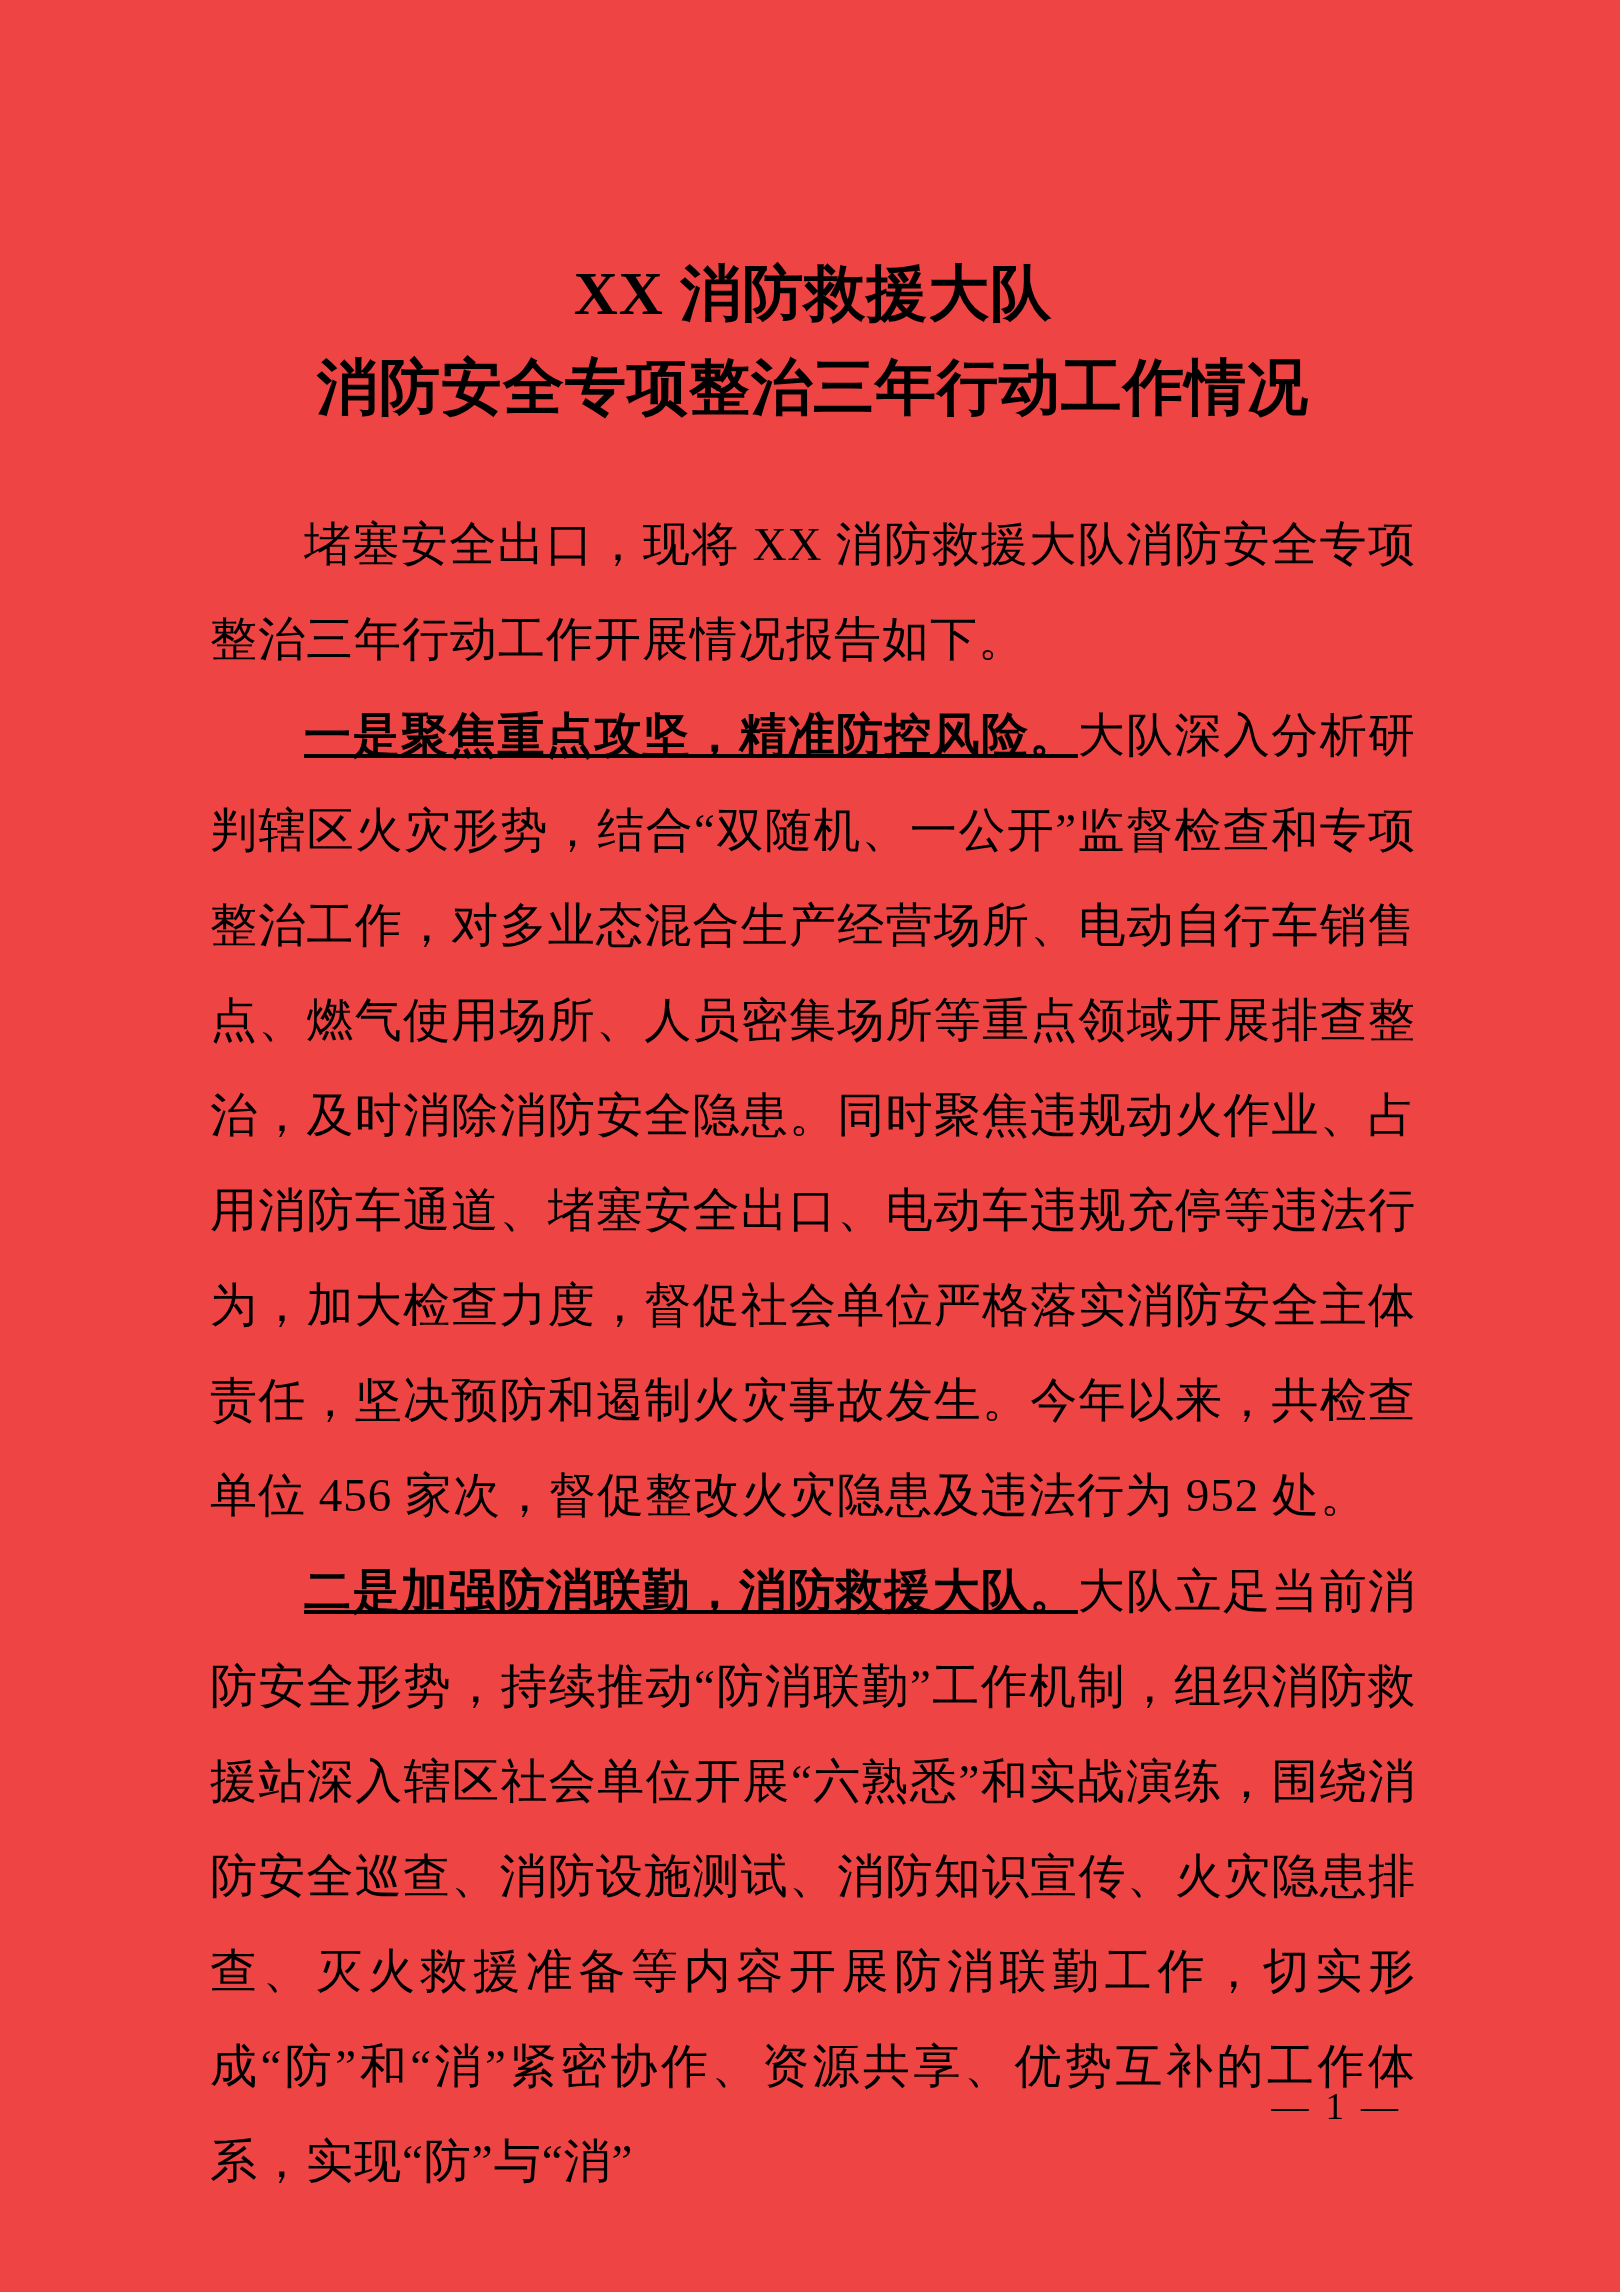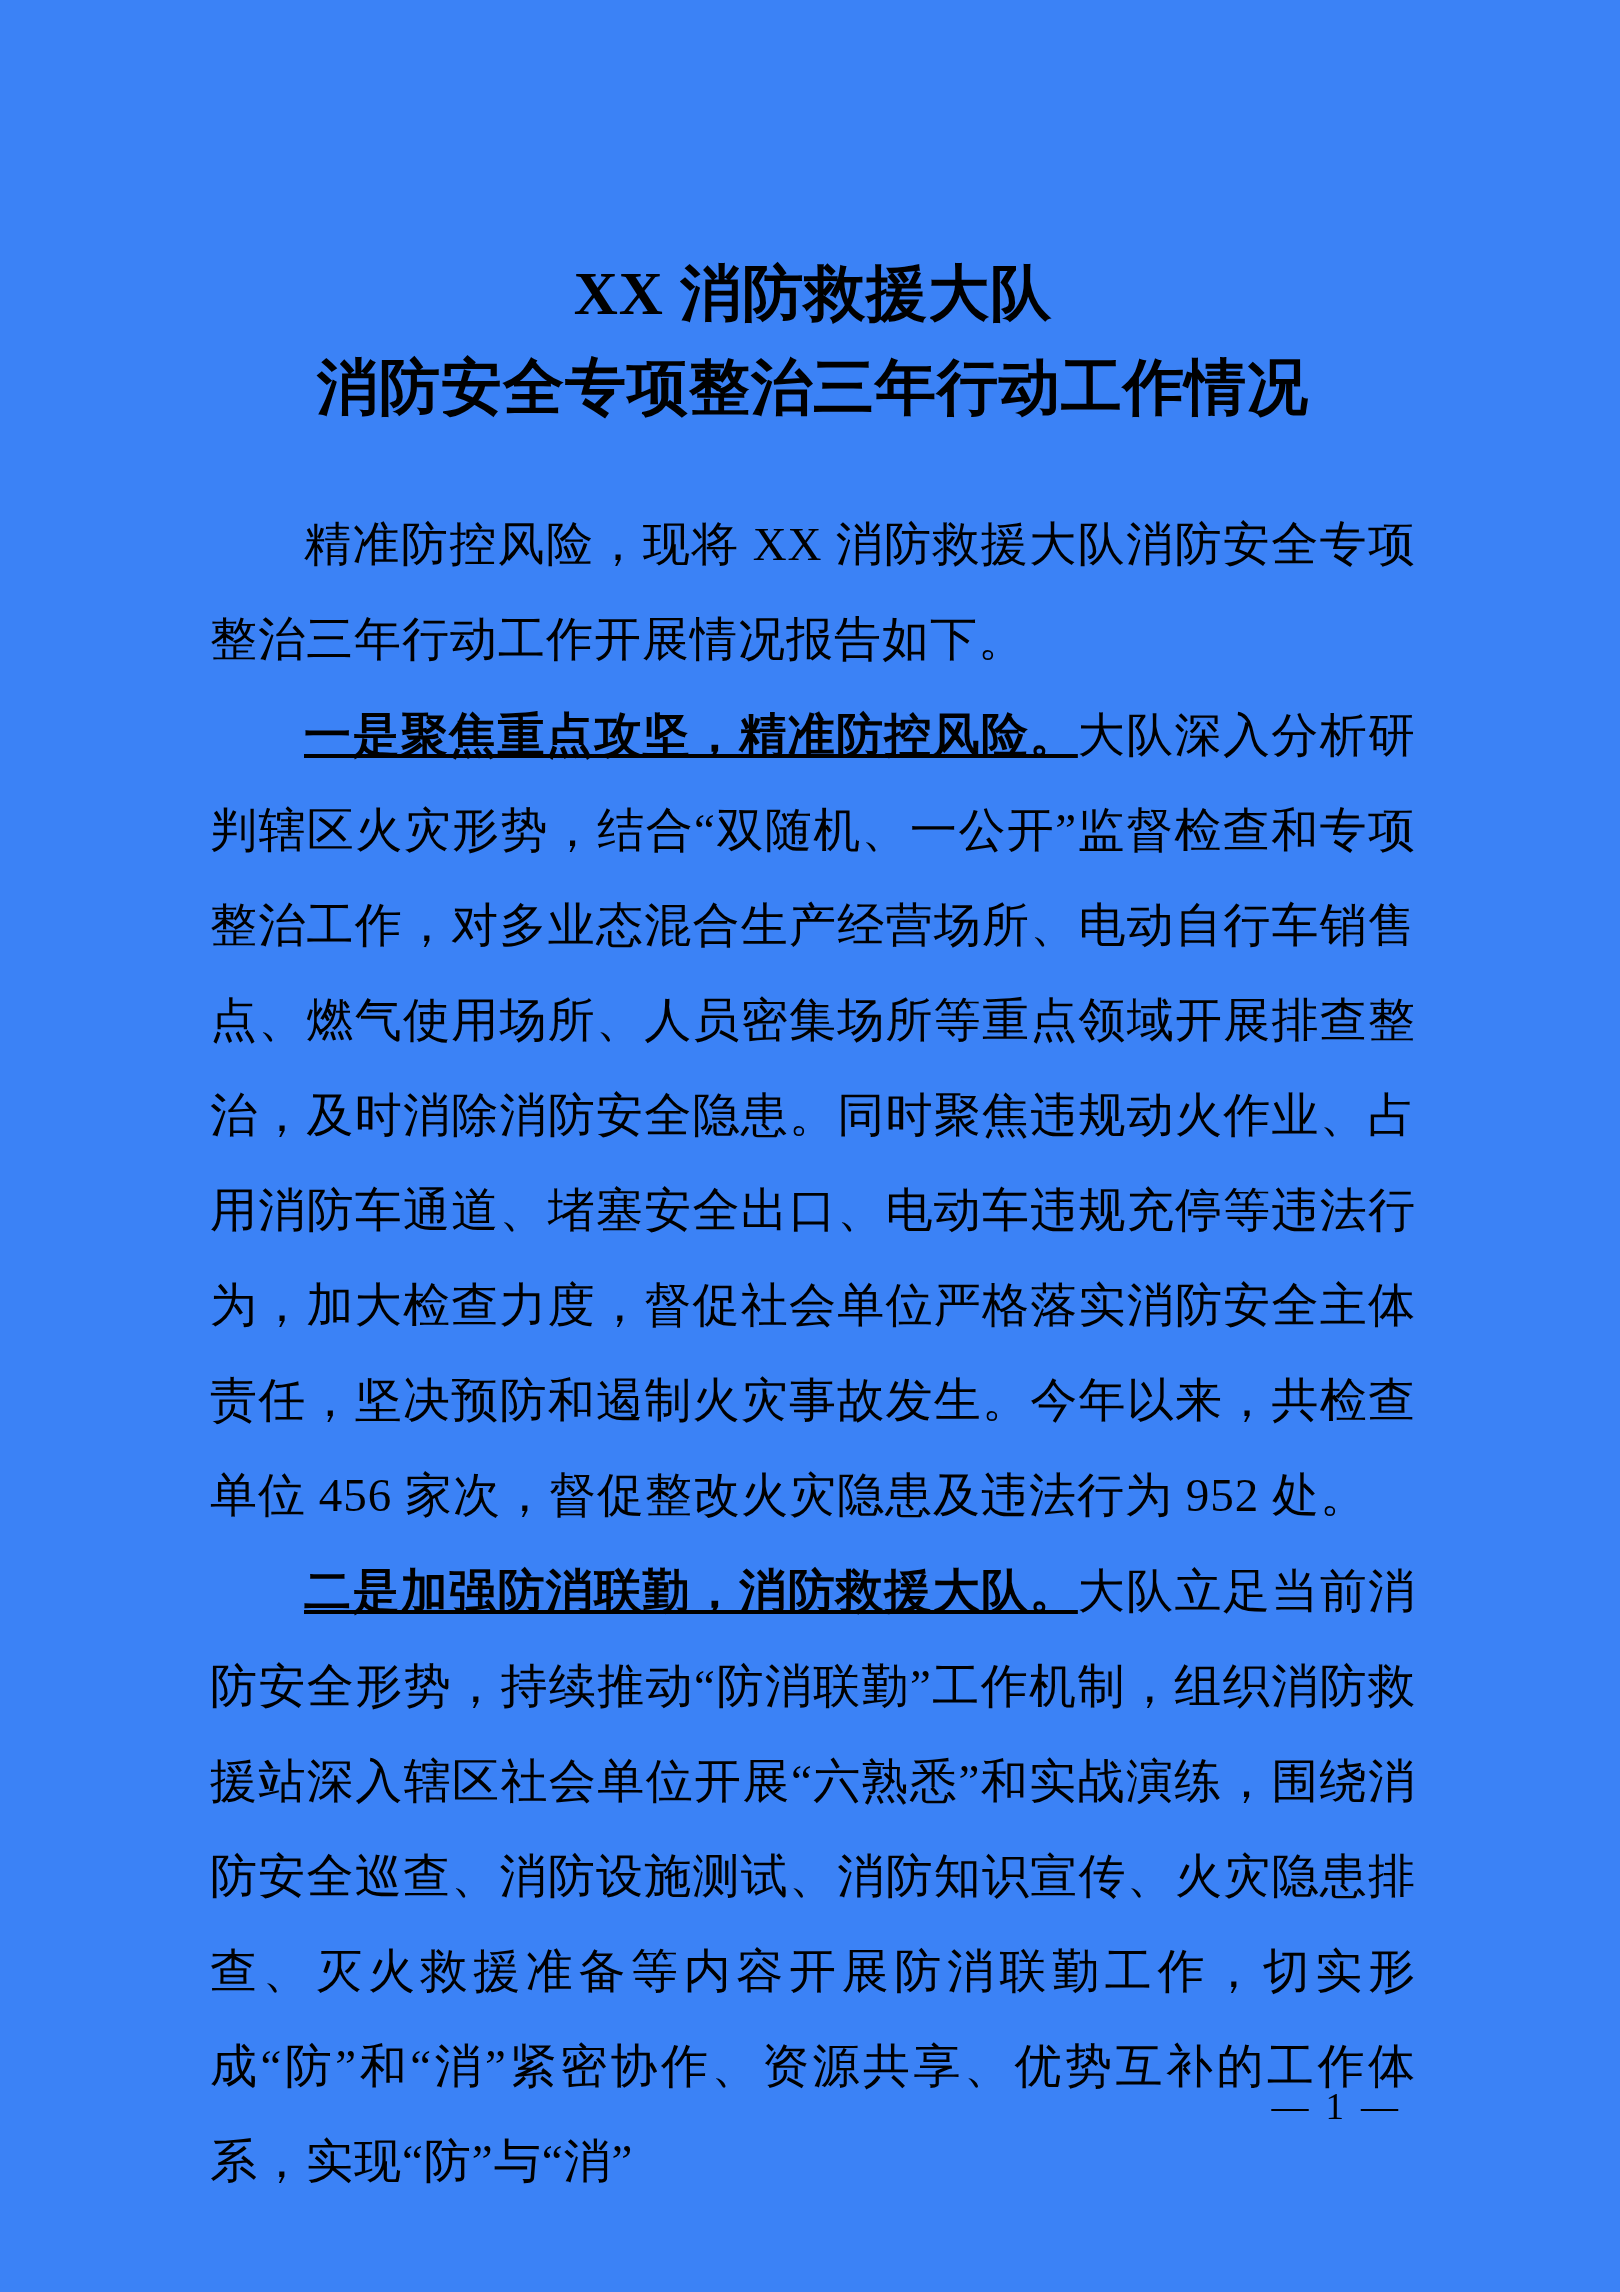--- a/index.html
+++ b/index.html
@@ -1,21 +1,21 @@
 <!DOCTYPE html>
 <html><head>
 <meta charset="utf-8">
 <style>
   * { margin: 0; padding: 0; box-sizing: border-box; }
   html, body { background: #ffffff; }
   .page {
     position: relative;
     width: 1620px;
     height: 2293px;
-    background: #3b82f6;
+    background: #ef4444;
     font-family: "Liberation Serif", "DejaVu Serif", serif;
     color: #000000;
     overflow: hidden;
     padding: 247px 204px 0 210px;
   }
   .doc-title {
     text-align: center;
     font-size: 61px;
     font-weight: bold;
     line-height: 94px;
@@ -52,21 +52,21 @@
 <body>
 
 <div class="page">
 
   <h1 class="doc-title">
     <span class="title-line">XX 消防救援大队</span>
     <span class="title-line">消防安全专项整治三年行动工作情况</span>
   </h1>
 
   <div class="doc-body">
-    <p class="para"><span class="lead"></span><span>精准防控风险，现将 XX 消防救援大队消防安全专项整治三年行动工作开展情况报告如下。</span></p>
+    <p class="para"><span class="lead"></span><span>堵塞安全出口，现将 XX 消防救援大队消防安全专项整治三年行动工作开展情况报告如下。</span></p>
 
     <p class="para"><span class="lead">一是聚焦重点攻坚，精准防控风险。</span><span>大队深入分析研判辖区火灾形势，结合“双随机、一公开”监督检查和专项整治工作，对多业态混合生产经营场所、电动自行车销售点、燃气使用场所、人员密集场所等重点领域开展排查整治，及时消除消防安全隐患。同时聚焦违规动火作业、占用消防车通道、堵塞安全出口、电动车违规充停等违法行为，加大检查力度，督促社会单位严格落实消防安全主体责任，坚决预防和遏制火灾事故发生。今年以来，共检查单位 456 家次，督促整改火灾隐患及违法行为 952 处。</span></p>
 
     <p class="para"><span class="lead">二是加强防消联勤，消防救援大队。</span><span>大队立足当前消防安全形势，持续推动“防消联勤”工作机制，组织消防救援站深入辖区社会单位开展“六熟悉”和实战演练，围绕消防安全巡查、消防设施测试、消防知识宣传、火灾隐患排查、灭火救援准备等内容开展防消联勤工作，切实形成“防”和“消”紧密协作、资源共享、优势互补的工作体系，实现“防”与“消”</span></p>
   </div>
 
   <div class="page-footer">— 1 —</div>
 
 </div>
 

